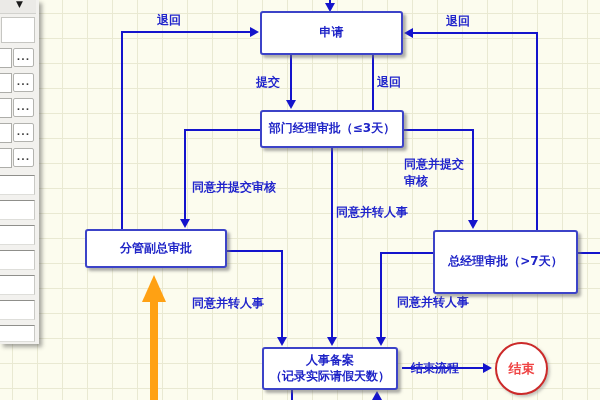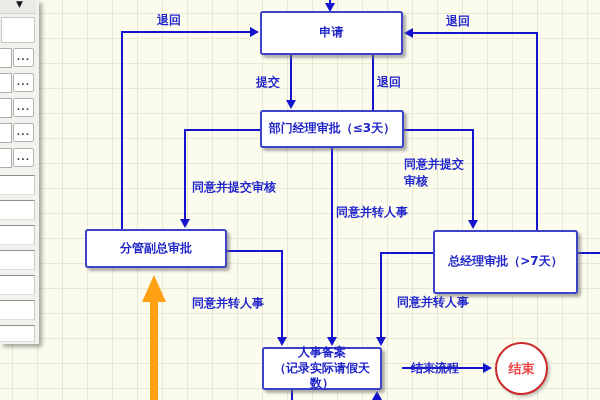--- a/index.html
+++ b/index.html
@@ -126,21 +126,21 @@
     </div>
 
     <div class="node" style="left:85px;top:229px;width:142px;height:39px;">
       <span>分管副总审批</span>
     </div>
 
     <div class="node" style="left:433px;top:230px;width:145px;height:64px;">
       <span>总经理审批（&gt;7天）</span>
     </div>
 
-    <div class="node" style="left:262px;top:347px;width:120px;height:43px;">
+    <div class="node" style="left:262px;top:347px;width:136px;height:43px;">
       <span>人事备案</span>
       <span>（记录实际请假天数）</span>
     </div>
 
     <div class="endnode" style="left:495px;top:342px;width:53px;height:53px;">
       <span>结束</span>
     </div>
 
     <div class="ann-shaft"></div>
     <div class="ann-head"></div>

